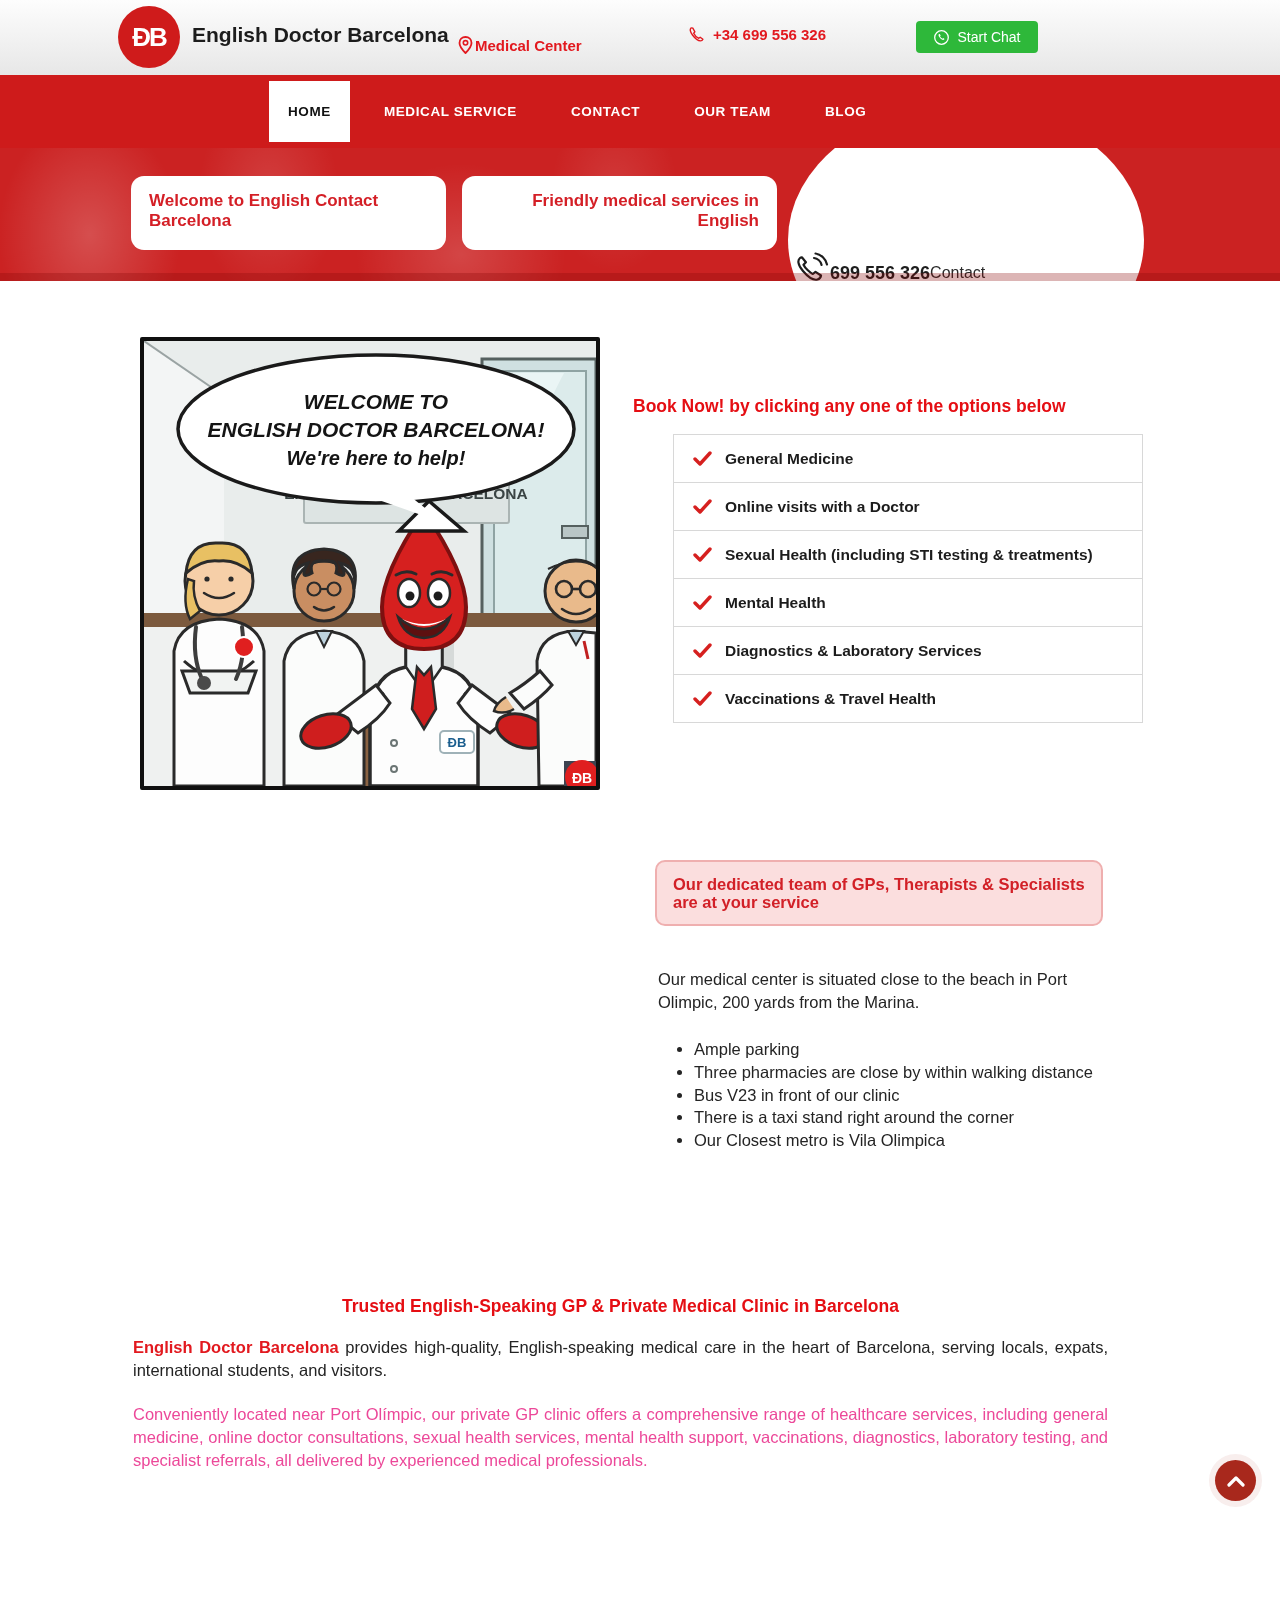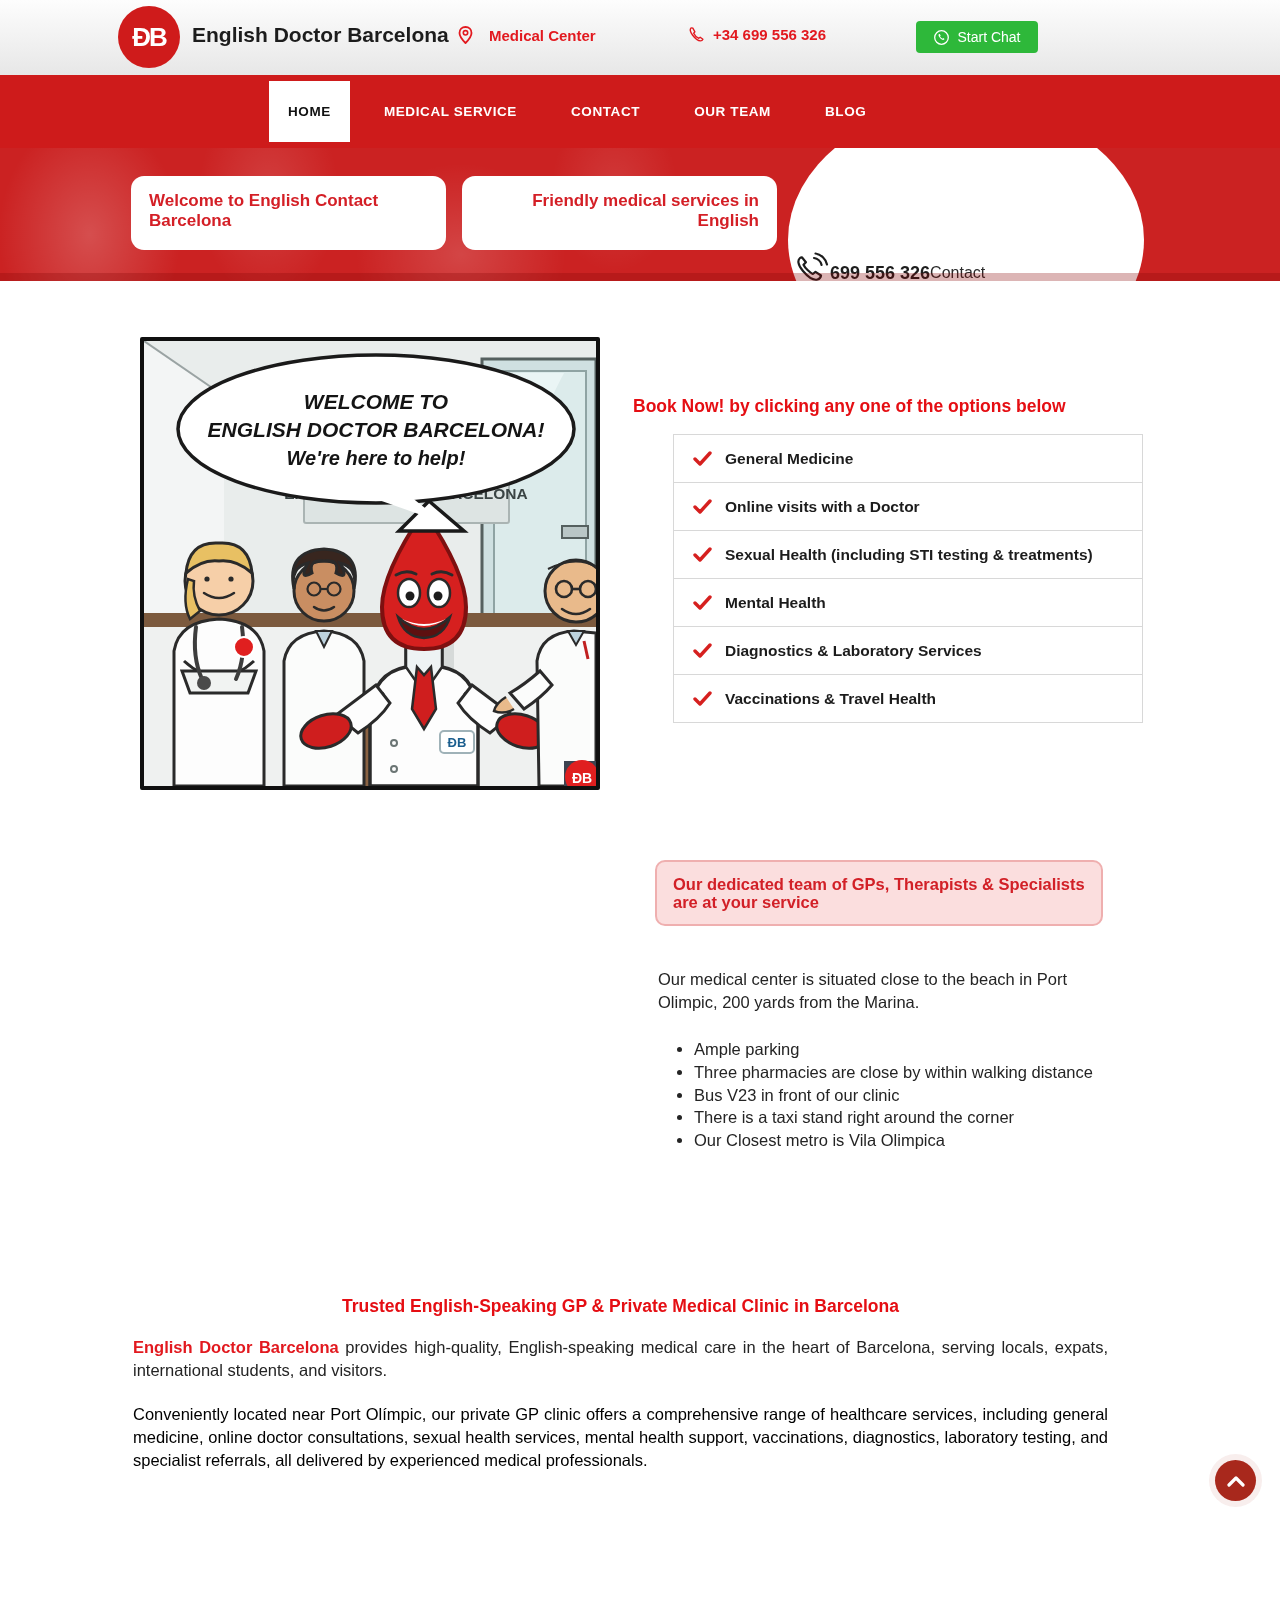--- a/index.html
+++ b/index.html
@@ -7,21 +7,21 @@
     font-family:"Liberation Sans", sans-serif; }
   .page { position:relative; width:1280px; height:1600px; background:#fff; }
 
   
   .topbar { position:absolute; left:0; top:0; width:1280px; height:75px;
     background:linear-gradient(#fdfdfd,#e7e7e7); }
   .logo { position:absolute; left:118px; top:6px; width:62px; height:62px;
     border-radius:50%; background:#cf1b1b; display:flex; align-items:center; justify-content:center; }
   .logo span { color:#fff; font-weight:bold; font-size:26px; letter-spacing:-2px; }
   .brand { position:absolute; left:192px; top:23px; font-size:21px; font-weight:bold; color:#1c1c1c; }
-  .med-center { position:absolute; left:458px; top:26px; display:flex; align-items:center; gap:16px;
+  .med-center { position:absolute; left:458px; top:36px; display:flex; align-items:center; gap:2px;
     color:#e2191f; font-weight:bold; font-size:15px; }
   .top-phone { position:absolute; left:688px; top:26px; display:flex; align-items:center; gap:8px;
     color:#e2191f; font-weight:bold; font-size:15px; }
   .chat-btn { position:absolute; left:916px; top:21px; width:122px; height:32px;
     background:#2eb83a; border:none; border-radius:4px; color:#fff; font-size:14px;
     display:flex; align-items:center; justify-content:center; gap:7px; cursor:pointer;
     font-family:"Liberation Sans", sans-serif; }
 
   
   .nav { position:absolute; left:0; top:75px; width:1280px; height:73px; background:#ce1b1b;
@@ -77,21 +77,21 @@
   .loc-bullets { position:absolute; left:694px; top:1038px; width:412px; list-style:disc; }
   .loc-bullets li { font-size:16.5px; color:#242424; line-height:1.38; }
 
   
   .about-head { position:absolute; left:133px; top:1296px; width:975px; text-align:center;
     color:#e50e13; font-weight:bold; font-size:17.5px; }
   .about-p1 { position:absolute; left:133px; top:1336px; width:975px; font-size:16.5px;
     color:#242424; line-height:1.38; text-align:justify; }
   .about-p1 .lead { color:#e2191f; font-weight:bold; }
   .about-p2 { position:absolute; left:133px; top:1403px; width:975px; font-size:16.5px;
-    color:#000000; line-height:1.38; text-align:justify; }
+    color:#ec4899; line-height:1.38; text-align:justify; }
 
   
   .scroll-top { position:absolute; left:1215px; top:1460px; width:41px; height:41px;
     border-radius:50%; background:#a8281c; border:none; display:flex; align-items:center;
     justify-content:center; cursor:pointer; box-shadow:0 0 0 6px rgba(168,40,28,.08); }
 </style>
 </head>
 <body>
 
 <div class="page">

